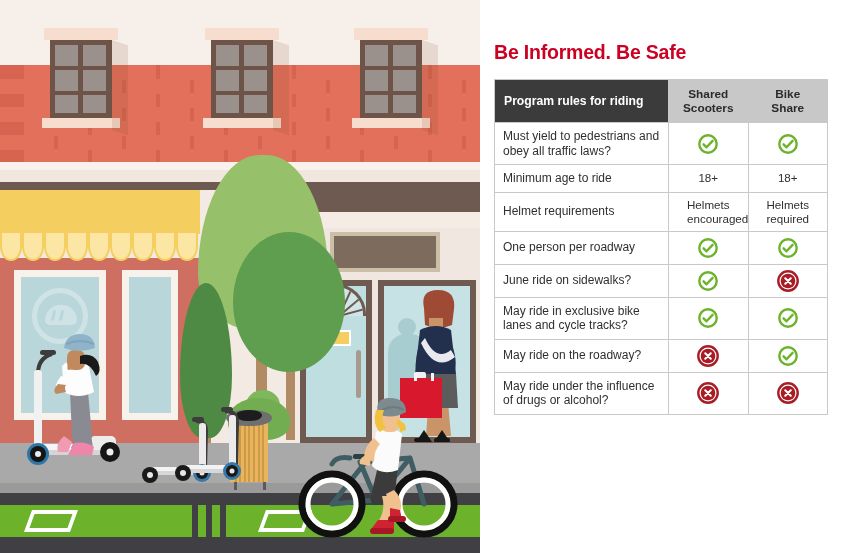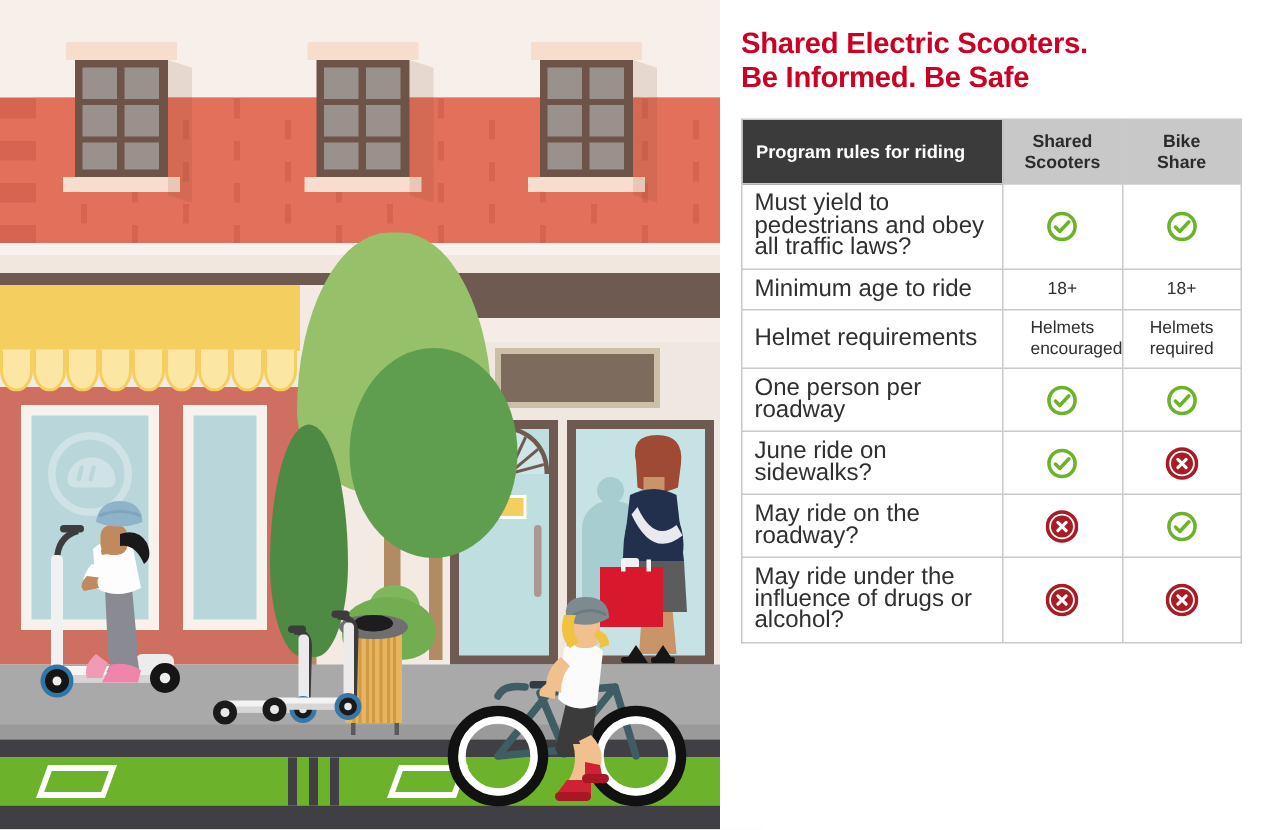--- a/index.html
+++ b/index.html
@@ -97,21 +97,21 @@
   h1.headline { color: #cc0022; font-size: 19.5px; line-height: 23px; font-weight: bold; letter-spacing: -.2px; }
   p.intro { margin-top: 13px; font-size: 12.6px; line-height: 17.5px; color: #3d3d3d; }
   p.intro b { color: #1c1c1c; }
 
   table.rules { margin-top: 15px; width: 333px; border-collapse: collapse; table-layout: fixed; }
   table.rules th, table.rules td { border: 1px solid #c9c9c9; }
   th.hdr-main { background: #3b3b3b; color: #fff; font-size: 12.2px; text-align: left;
                 padding: 9px 9px; width: 174px; }
   th.hdr-col { background: #c8c8c8; color: #2b2b2b; font-size: 11.8px; font-weight: bold;
                line-height: 14px; padding: 7px 2px; width: 79.5px; text-align: center; }
-  td.rule { font-size: 16px; line-height: 14.5px; color: #2f2f2f; padding: 6px 8px; }
+  td.rule { font-size: 12px; line-height: 14.5px; color: #2f2f2f; padding: 6px 8px; }
   td.val { text-align: center; font-size: 11.6px; line-height: 14px; color: #2f2f2f; padding: 5px 18px; }
   .ico { display: inline-block; width: 22px; height: 22px; vertical-align: middle; }
 </style>
 </head>
 <body>
 
 <div id="page">
 
   <div id="illustration">
 
@@ -406,21 +406,21 @@
       <path d="M84 22 q12 -6 22 0" stroke="#6d7a7f" stroke-width="2" fill="none"></path>
       <path d="M78 22 q-4 14 4 22 l6 -4 q-6 -8 -2 -18 z" fill="#f0c23f"></path>
       <path d="M100 32 q8 2 8 10 l-6 2 q0 -6 -4 -8 z" fill="#f0c23f"></path>
     </svg>
 
   </div>
 
   <div id="panel">
 
     <h1 class="headline">
-      <span>Shared Electric Scooters.</span><br>
+      <br>
       <span>Be Informed. Be Safe</span>
     </h1>
 
 
     <table class="rules">
       <thead>
         <tr>
           <th class="hdr-main">Program rules for riding</th>
           <th class="hdr-col">
             <span>Shared</span><br>
@@ -471,20 +471,31 @@
                 <circle cx="12" cy="12" r="9.5" fill="none" stroke="#6cb32b" stroke-width="2.6"></circle>
                 <path d="M7.2 12.4 l3.2 3.2 L17 8.6" fill="none" stroke="#6cb32b" stroke-width="2.6" stroke-linecap="round" stroke-linejoin="round"></path>
               </svg></td>
             <td class="val"><svg class="ico" viewBox="0 0 24 24">
                 <circle cx="12" cy="12" r="10.6" fill="none" stroke="#a81c26" stroke-width="2.6"></circle>
                 <circle cx="12" cy="12" r="8" fill="#a81c26"></circle>
                 <path d="M9 9 L15 15 M15 9 L9 15" stroke="#fff" stroke-width="2.3" stroke-linecap="round"></path>
               </svg></td>
           </tr>
           <tr>
+            <td class="rule">May ride in exclusive bike lanes and cycle tracks?</td>
+            <td class="val"><svg class="ico" viewBox="0 0 24 24">
+                <circle cx="12" cy="12" r="9.5" fill="none" stroke="#6cb32b" stroke-width="2.6"></circle>
+                <path d="M7.2 12.4 l3.2 3.2 L17 8.6" fill="none" stroke="#6cb32b" stroke-width="2.6" stroke-linecap="round" stroke-linejoin="round"></path>
+              </svg></td>
+            <td class="val"><svg class="ico" viewBox="0 0 24 24">
+                <circle cx="12" cy="12" r="9.5" fill="none" stroke="#6cb32b" stroke-width="2.6"></circle>
+                <path d="M7.2 12.4 l3.2 3.2 L17 8.6" fill="none" stroke="#6cb32b" stroke-width="2.6" stroke-linecap="round" stroke-linejoin="round"></path>
+              </svg></td>
+          </tr>
+          <tr>
             <td class="rule">May ride on the roadway?</td>
             <td class="val"><svg class="ico" viewBox="0 0 24 24">
                 <circle cx="12" cy="12" r="10.6" fill="none" stroke="#a81c26" stroke-width="2.6"></circle>
                 <circle cx="12" cy="12" r="8" fill="#a81c26"></circle>
                 <path d="M9 9 L15 15 M15 9 L9 15" stroke="#fff" stroke-width="2.3" stroke-linecap="round"></path>
               </svg></td>
             <td class="val"><svg class="ico" viewBox="0 0 24 24">
                 <circle cx="12" cy="12" r="9.5" fill="none" stroke="#6cb32b" stroke-width="2.6"></circle>
                 <path d="M7.2 12.4 l3.2 3.2 L17 8.6" fill="none" stroke="#6cb32b" stroke-width="2.6" stroke-linecap="round" stroke-linejoin="round"></path>
               </svg></td>

